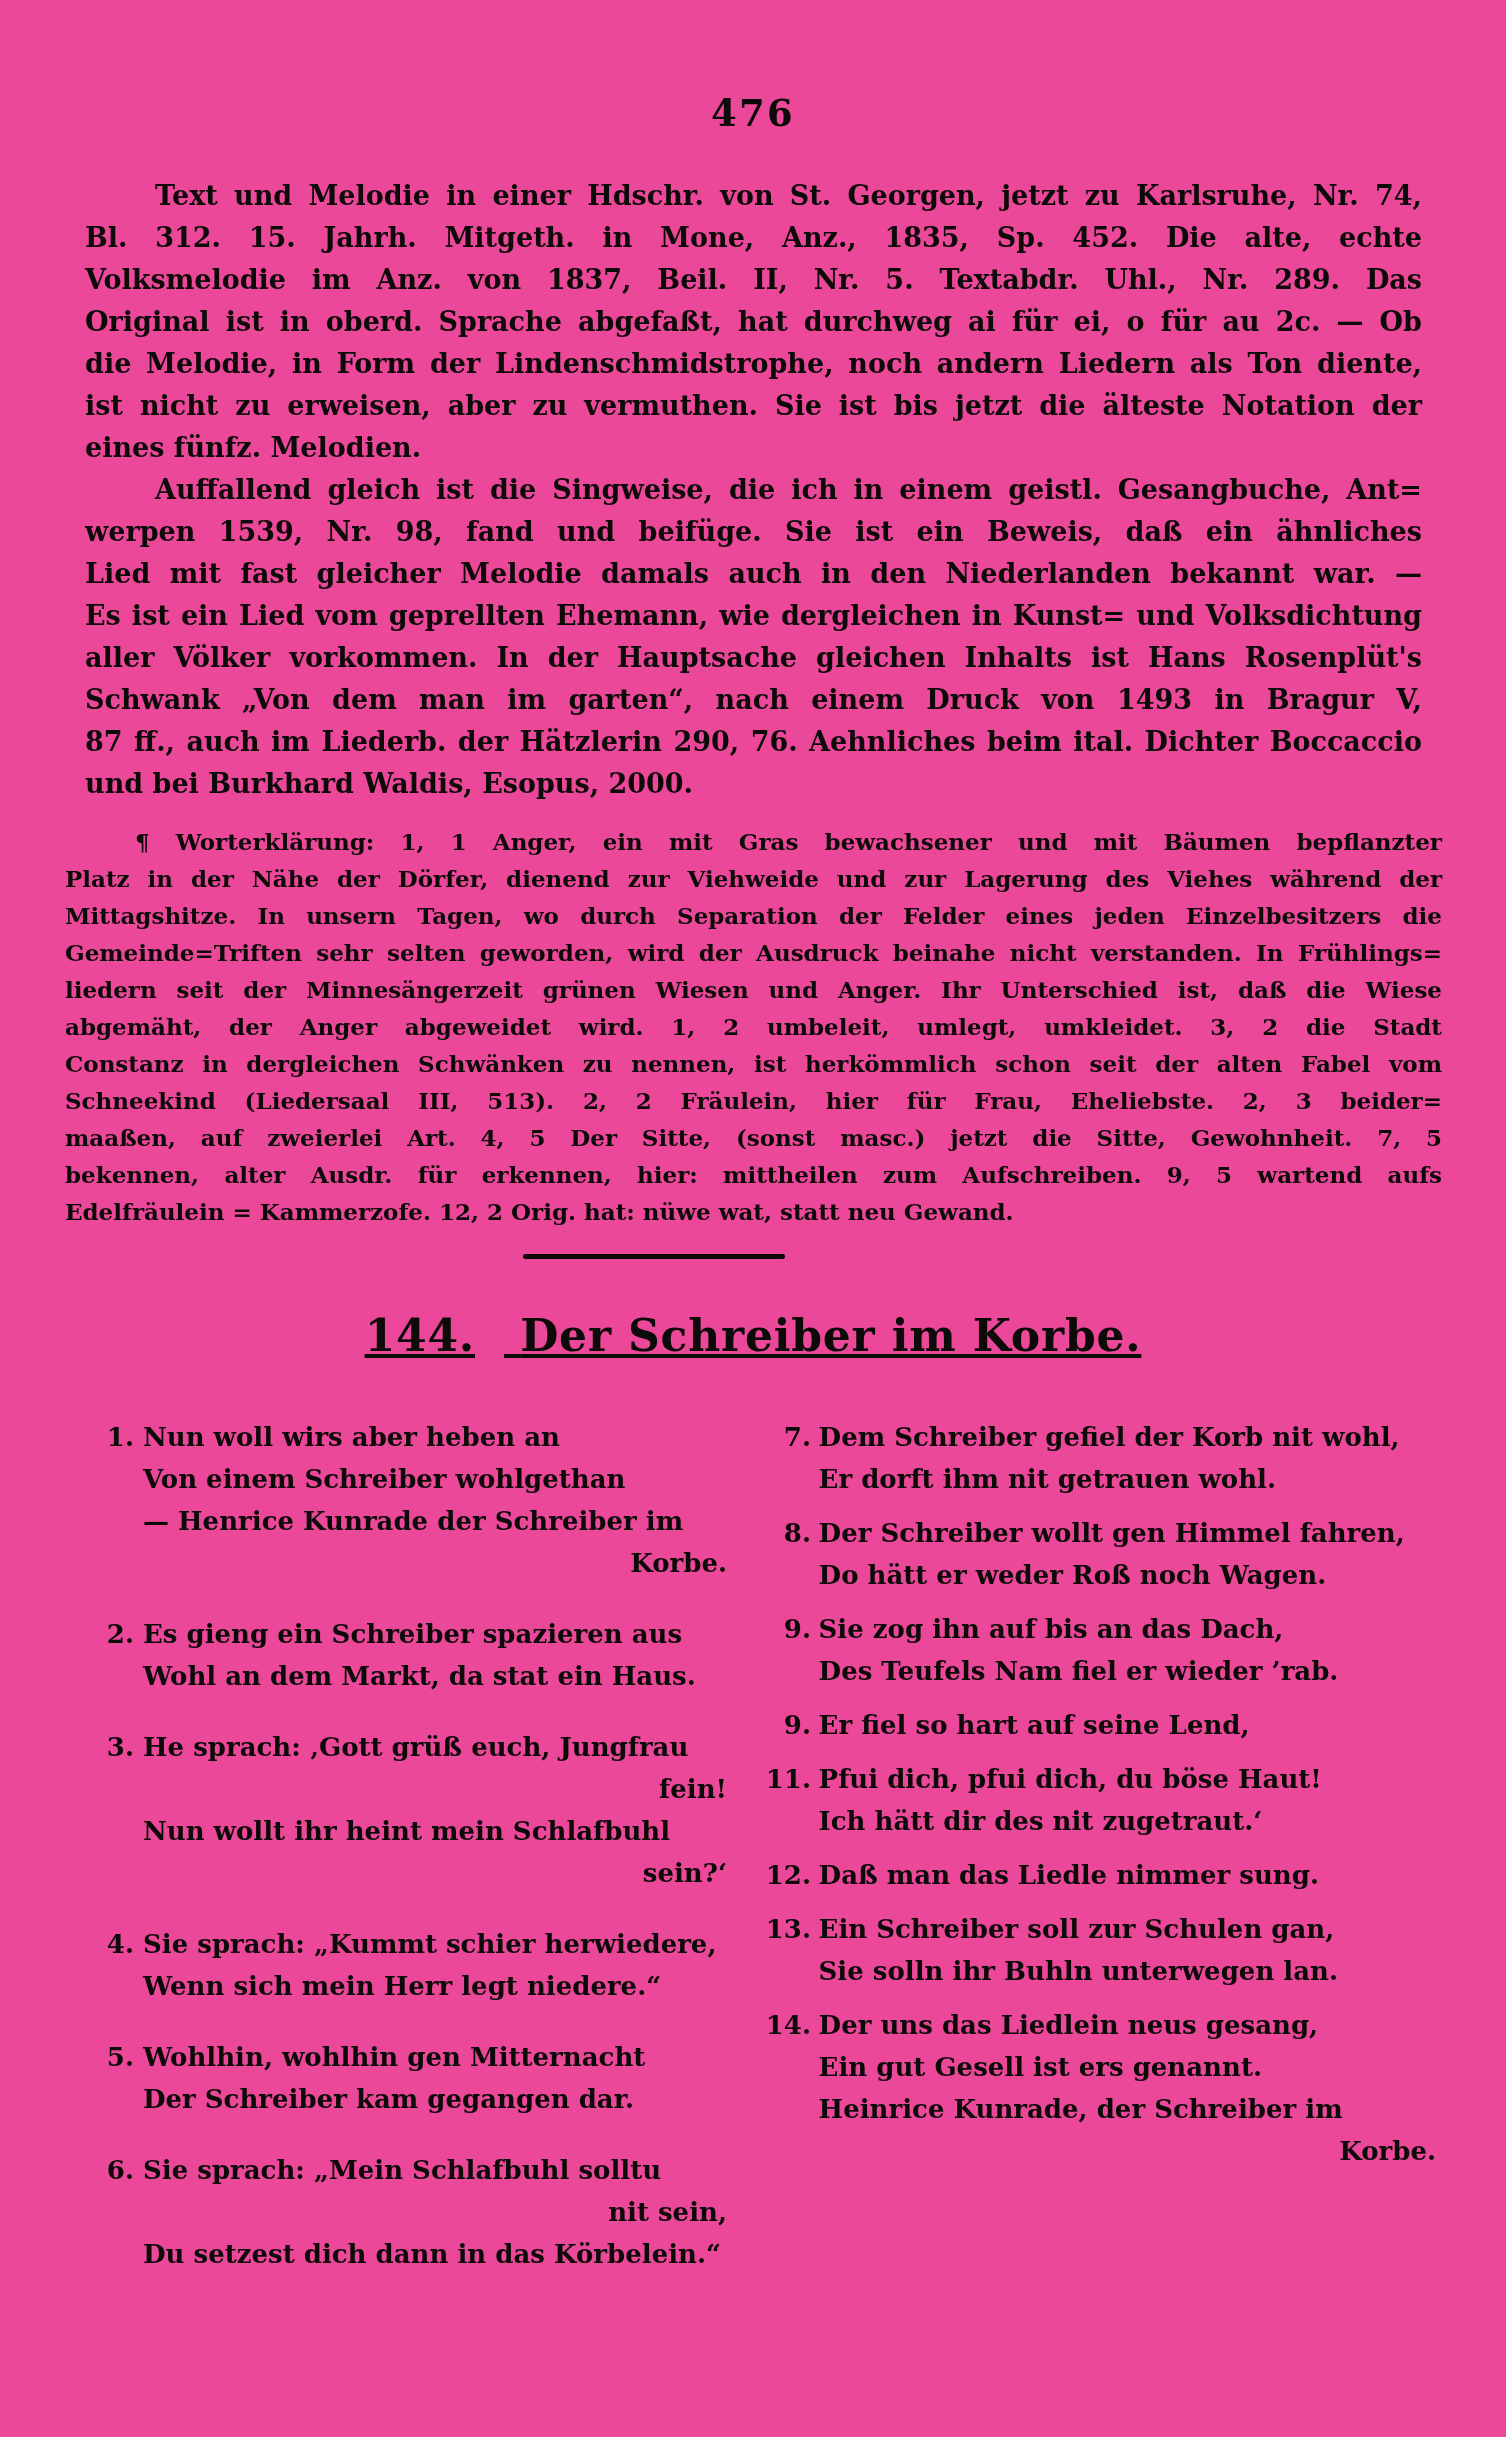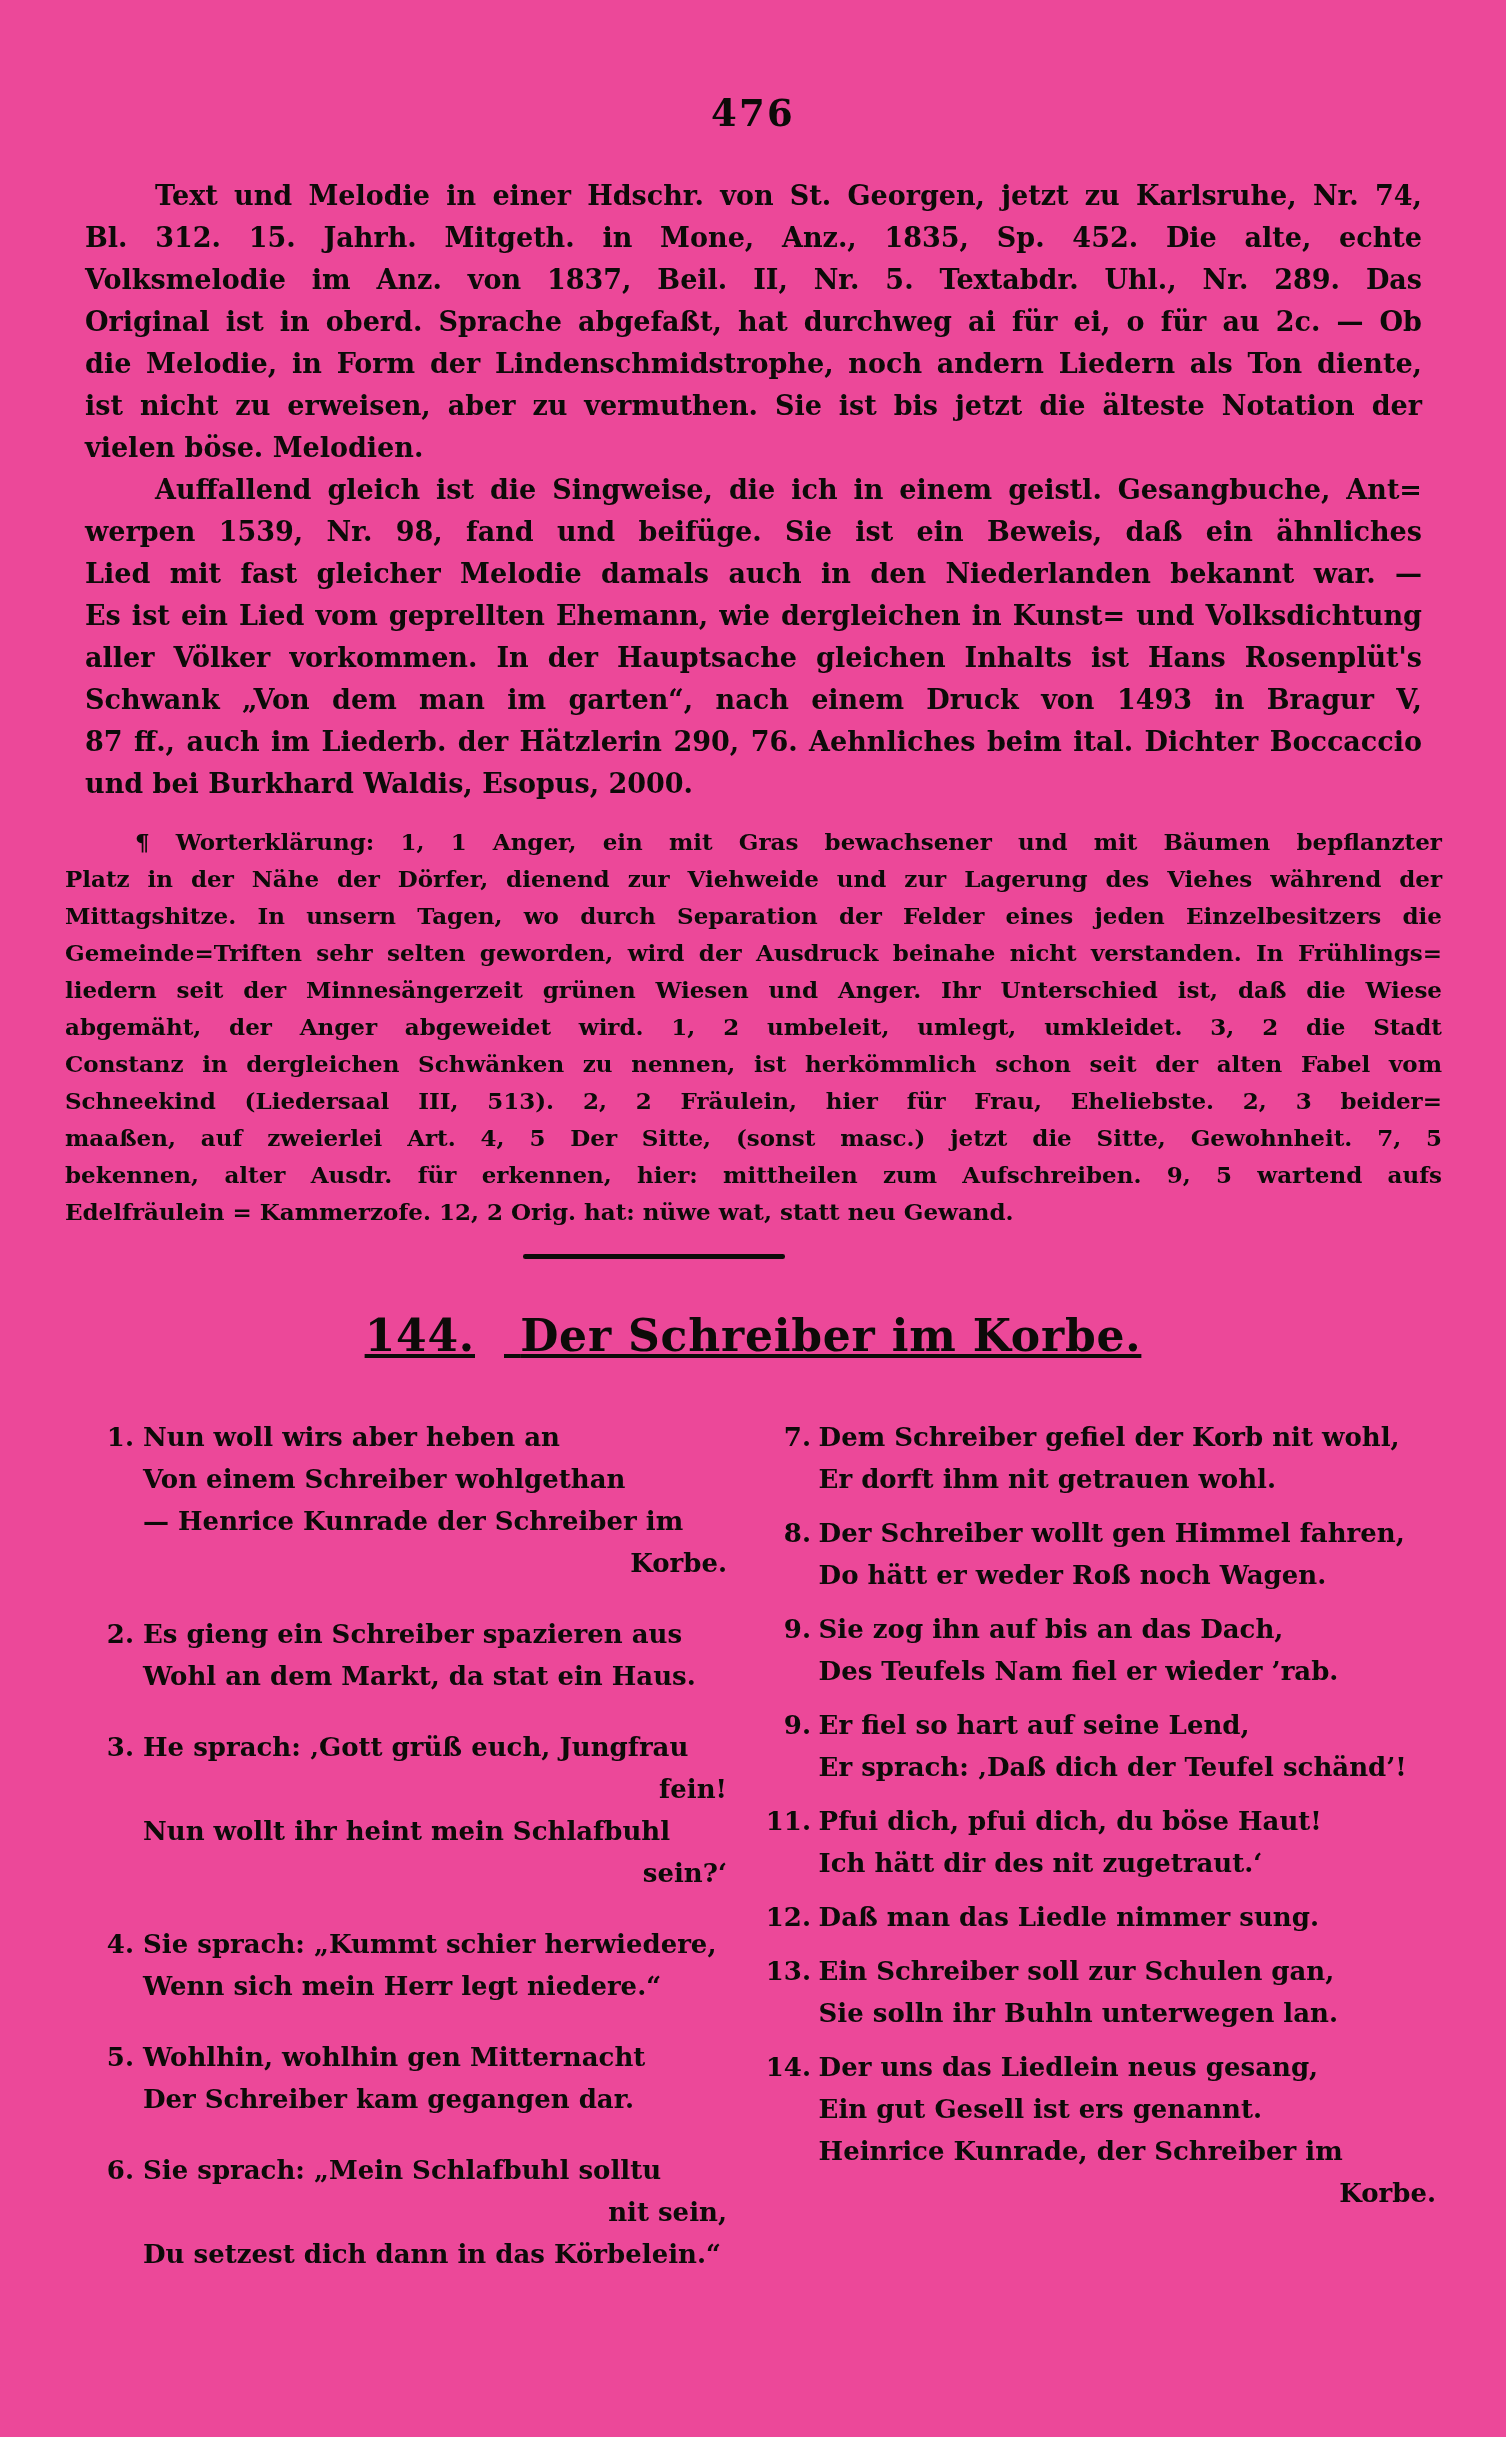--- a/index.html
+++ b/index.html
@@ -91,21 +91,21 @@
 
   <div class="pagenum">476</div>
 
   <div class="intro" id="intro">
       <div class="line j indent">Text und Melodie in einer Hdschr. von St. Georgen, jetzt zu Karlsruhe, Nr. 74,</div>
       <div class="line j">Bl. 312.  15. Jahrh.  Mitgeth. in Mone, Anz., 1835, Sp. 452.  Die alte, echte</div>
       <div class="line j">Volksmelodie im Anz. von 1837, Beil. II, Nr. 5.  Textabdr. Uhl., Nr. 289.  Das</div>
       <div class="line j">Original ist in oberd. Sprache abgefaßt, hat durchweg ai für ei, o für au 2c. — Ob</div>
       <div class="line j">die Melodie, in Form der Lindenschmidstrophe, noch andern Liedern als Ton diente,</div>
       <div class="line j">ist nicht zu erweisen, aber zu vermuthen.  Sie ist bis jetzt die älteste Notation der</div>
-      <div class="line j last">vielen böse. Melodien.</div>
+      <div class="line j last">eines fünfz. Melodien.</div>
       <div class="line j indent">Auffallend gleich ist die Singweise, die ich in einem geistl. Gesangbuche, Ant=</div>
       <div class="line j">werpen 1539, Nr. 98, fand und beifüge.  Sie ist ein Beweis, daß ein ähnliches</div>
       <div class="line j">Lied mit fast gleicher Melodie damals auch in den Niederlanden bekannt war. —</div>
       <div class="line j">Es ist ein Lied vom geprellten Ehemann, wie dergleichen in Kunst= und Volksdichtung</div>
       <div class="line j">aller Völker vorkommen.  In der Hauptsache gleichen Inhalts ist Hans Rosenplüt's</div>
       <div class="line j">Schwank „Von dem man im garten“, nach einem Druck von 1493 in Bragur V,</div>
       <div class="line j">87 ff., auch im Liederb. der Hätzlerin 290, 76.  Aehnliches beim ital. Dichter Boccaccio</div>
       <div class="line j last">und bei Burkhard Waldis, Esopus, 2000.</div>
     </div>
 
@@ -199,21 +199,20 @@
           <div class="vnum">9.</div>
           <div class="vlines">
             <div class="vline">Sie zog ihn auf bis an das Dach,</div>
             <div class="vline">Des Teufels Nam fiel er wieder ’rab.</div>
           </div>
         </div>
         <div class="verse">
           <div class="vnum">9.</div>
           <div class="vlines">
             <div class="vline">Er fiel so hart auf seine Lend,</div>
-            <div class="vline">Er sprach: ‚Daß dich der Teufel schänd’!</div>
           </div>
         </div>
         <div class="verse">
           <div class="vnum">11.</div>
           <div class="vlines">
             <div class="vline">Pfui dich, pfui dich, du böse Haut!</div>
             <div class="vline">Ich hätt dir des nit zugetraut.‘</div>
           </div>
         </div>
         <div class="verse">

